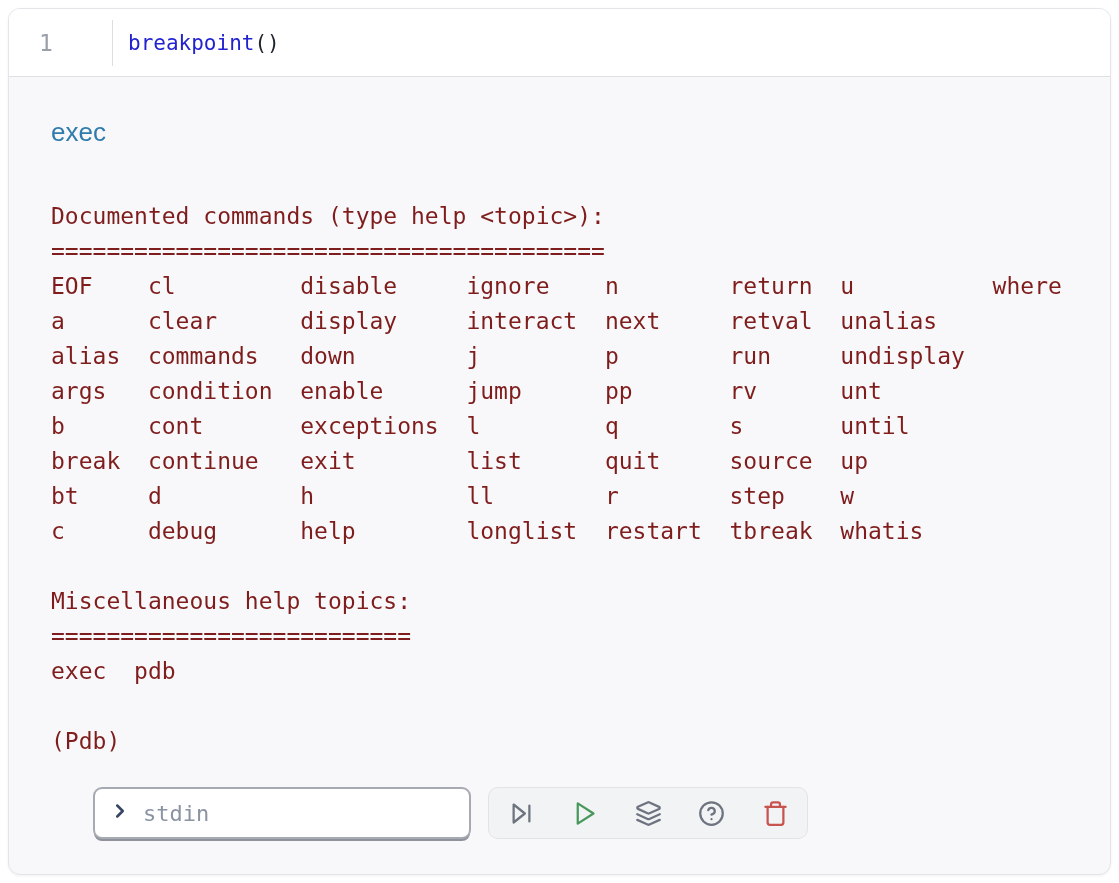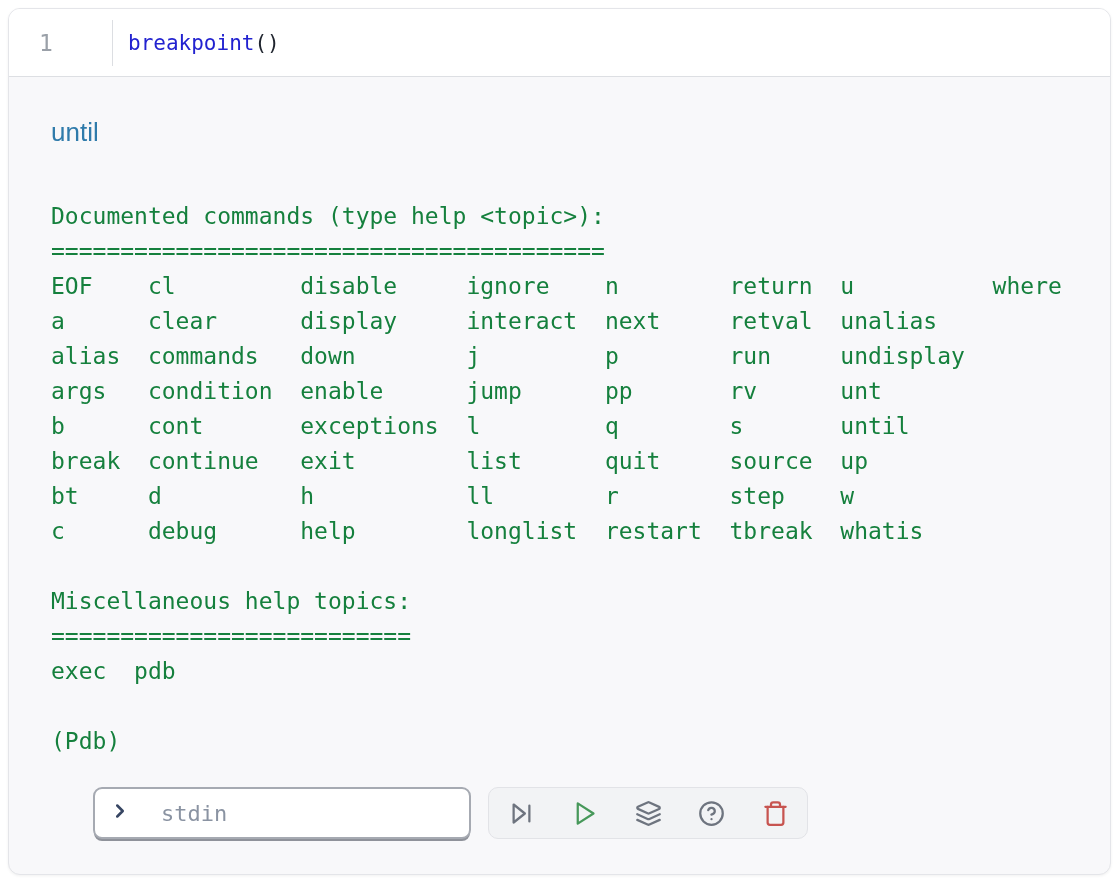--- a/index.html
+++ b/index.html
@@ -55,39 +55,39 @@
     color:#2f7bab;
     font-size:26px;
     line-height:34px;
     margin:0 0 50px 0;
   }
   .pdb-pre {
     margin:0;
     font-family:"DejaVu Sans Mono", monospace;
     font-size:23px;
     line-height:35px;
-    color:#15803d;
+    color:#7f1d1d;
     white-space:pre;
   }
   
   .io-row {
     display:flex;
     align-items:center;
     margin:28px 0 0 42px;
     gap:17px;
   }
   .stdin-box {
     width:378px; height:52px;
     background:#ffffff;
     border:2px solid #a6aab2;
     border-radius:9px;
     box-shadow:0 3px 0 -1px #8f929a;
     display:flex; align-items:center;
     padding:0 12px 0 14px;
-    gap:28px;
+    gap:10px;
   }
   .stdin-input {
     flex:1;
     border:none; outline:none; background:transparent;
     font-family:"DejaVu Sans Mono", monospace;
     font-size:22px;
     color:#1b2230;
     min-width:0;
   }
   .stdin-input::placeholder { color:#8a93a2; opacity:1; }
@@ -119,21 +119,21 @@
 
   <div class="editor-row">
     <div class="gutter">
       <span>1</span>
     </div>
     <div class="gutter-divider"></div>
     <div class="code-line"><span class="kw">breakpoint</span><span class="punct">()</span></div>
   </div>
 
   <div class="output">
-    <p class="echo">until</p>
+    <p class="echo">exec</p>
     <pre class="pdb-pre">Documented commands (type help &lt;topic&gt;):
 ========================================
 EOF    cl         disable     ignore    n        return  u          where
 a      clear      display     interact  next     retval  unalias
 alias  commands   down        j         p        run     undisplay
 args   condition  enable      jump      pp       rv      unt
 b      cont       exceptions  l         q        s       until
 break  continue   exit        list      quit     source  up
 bt     d          h           ll        r        step    w
 c      debug      help        longlist  restart  tbreak  whatis

